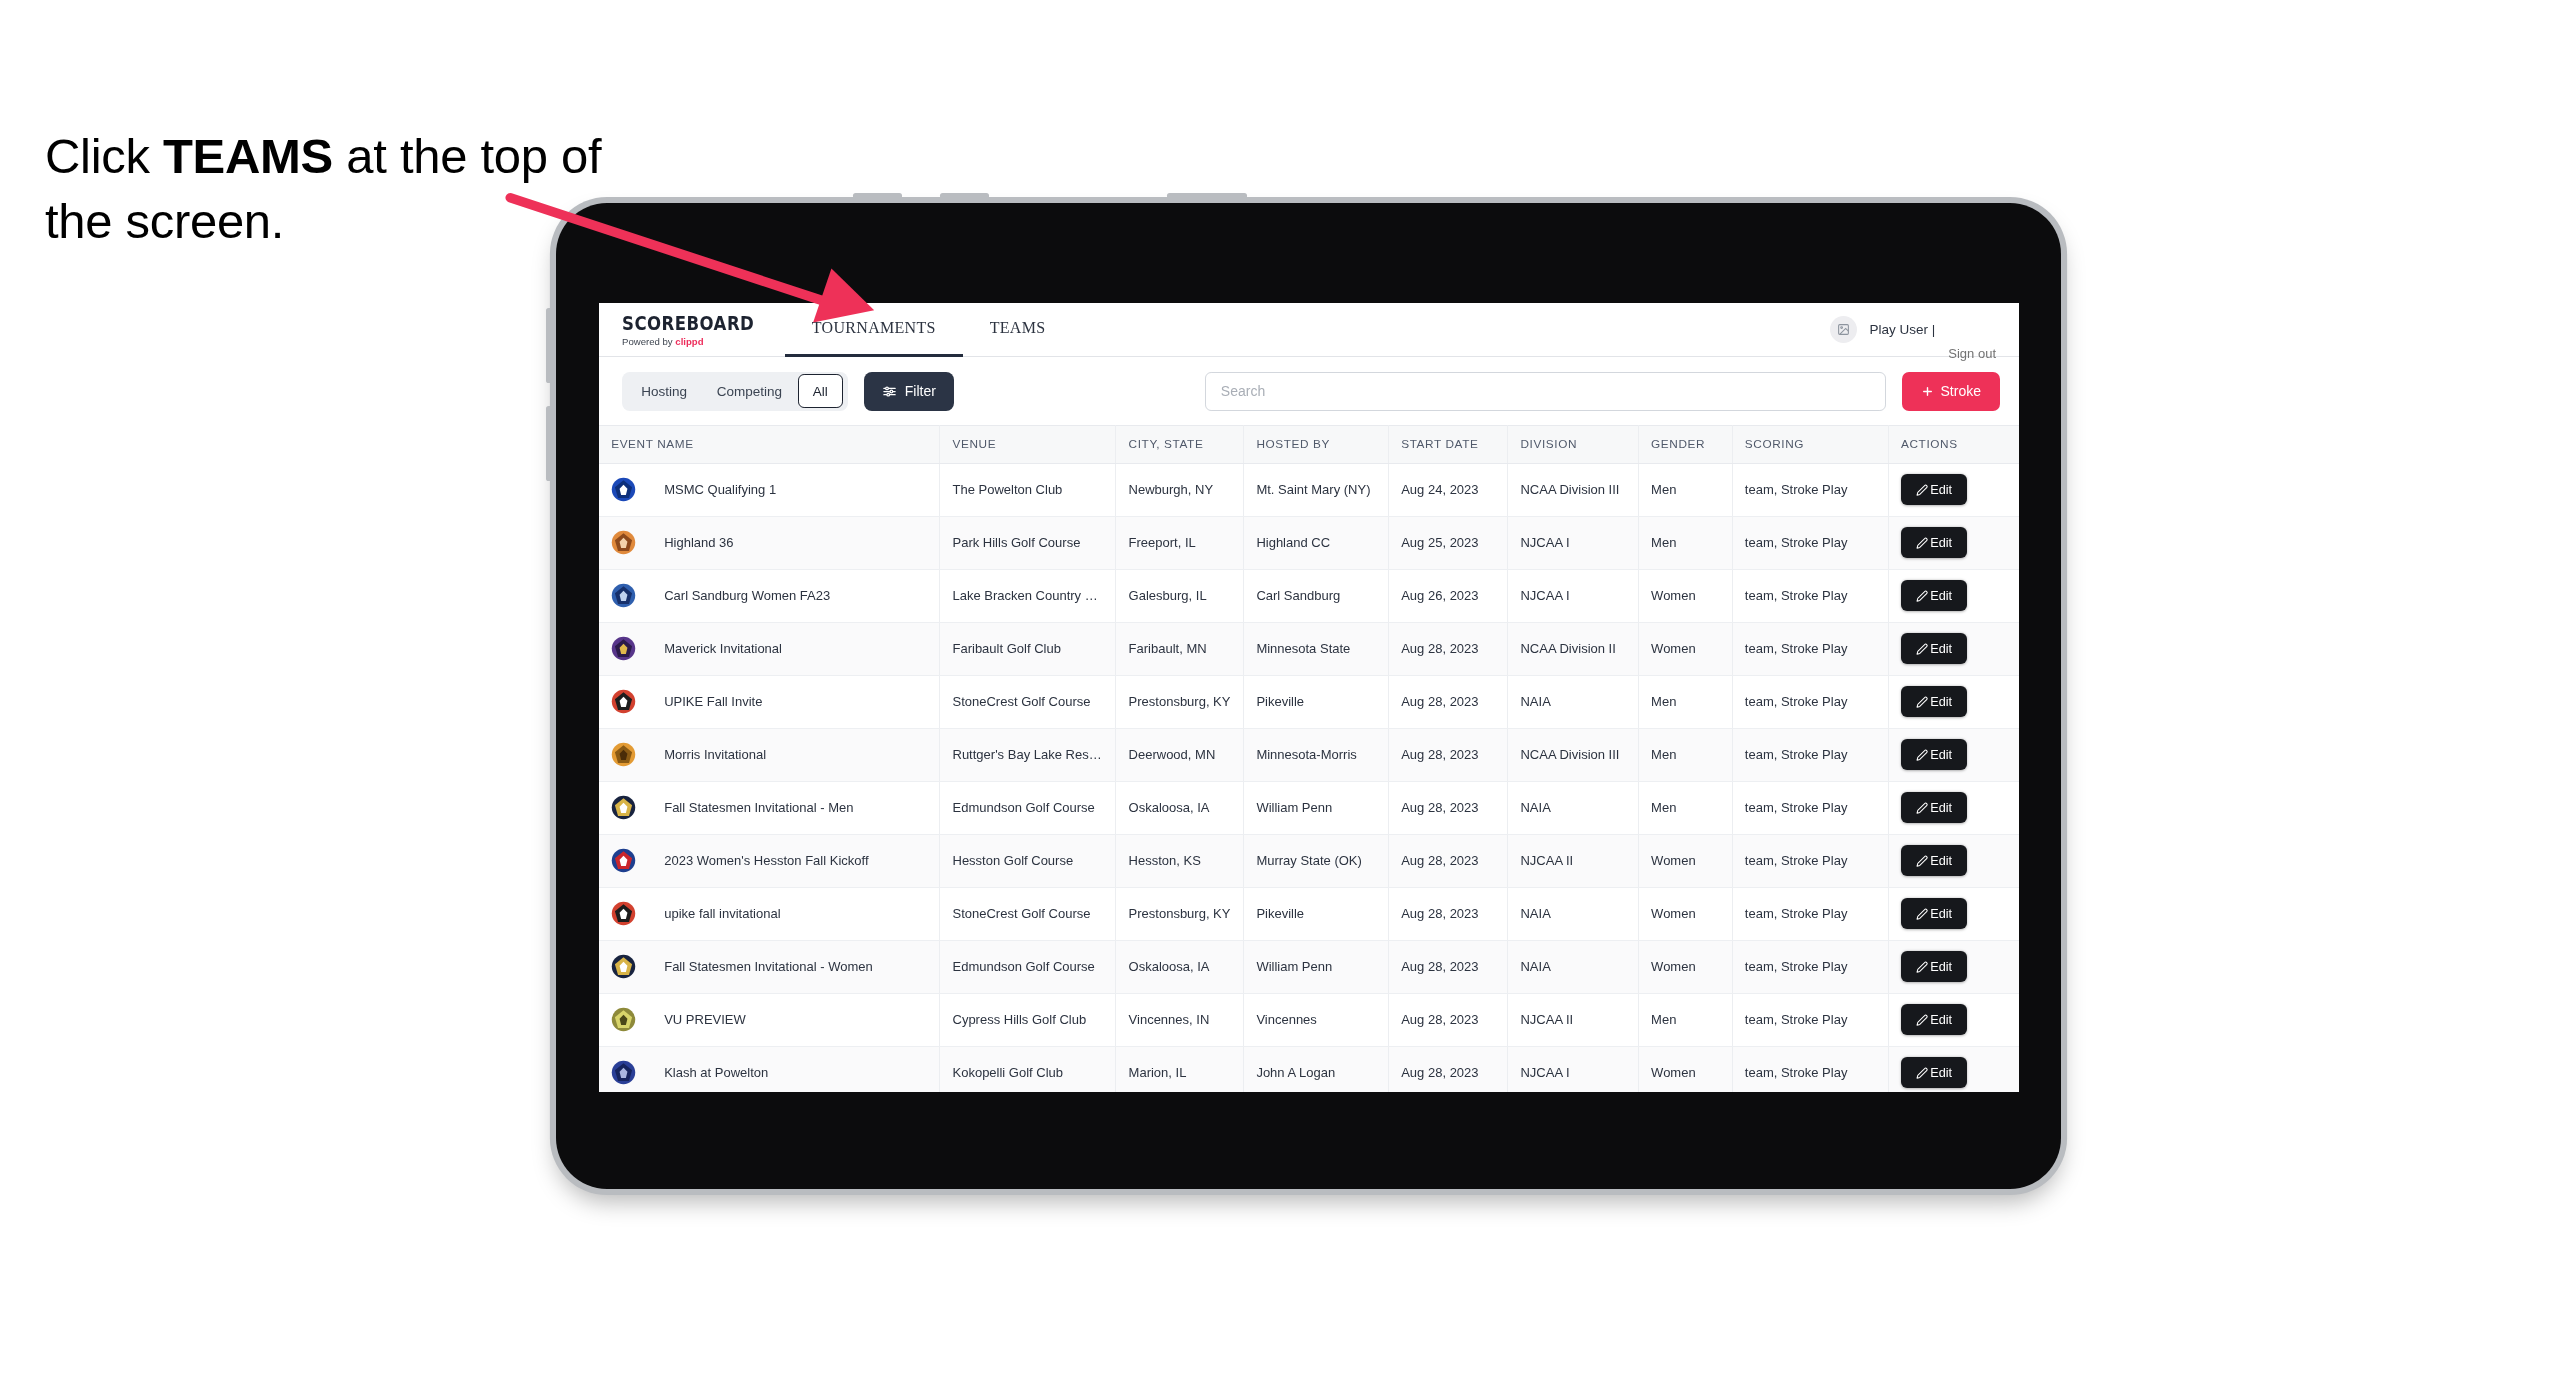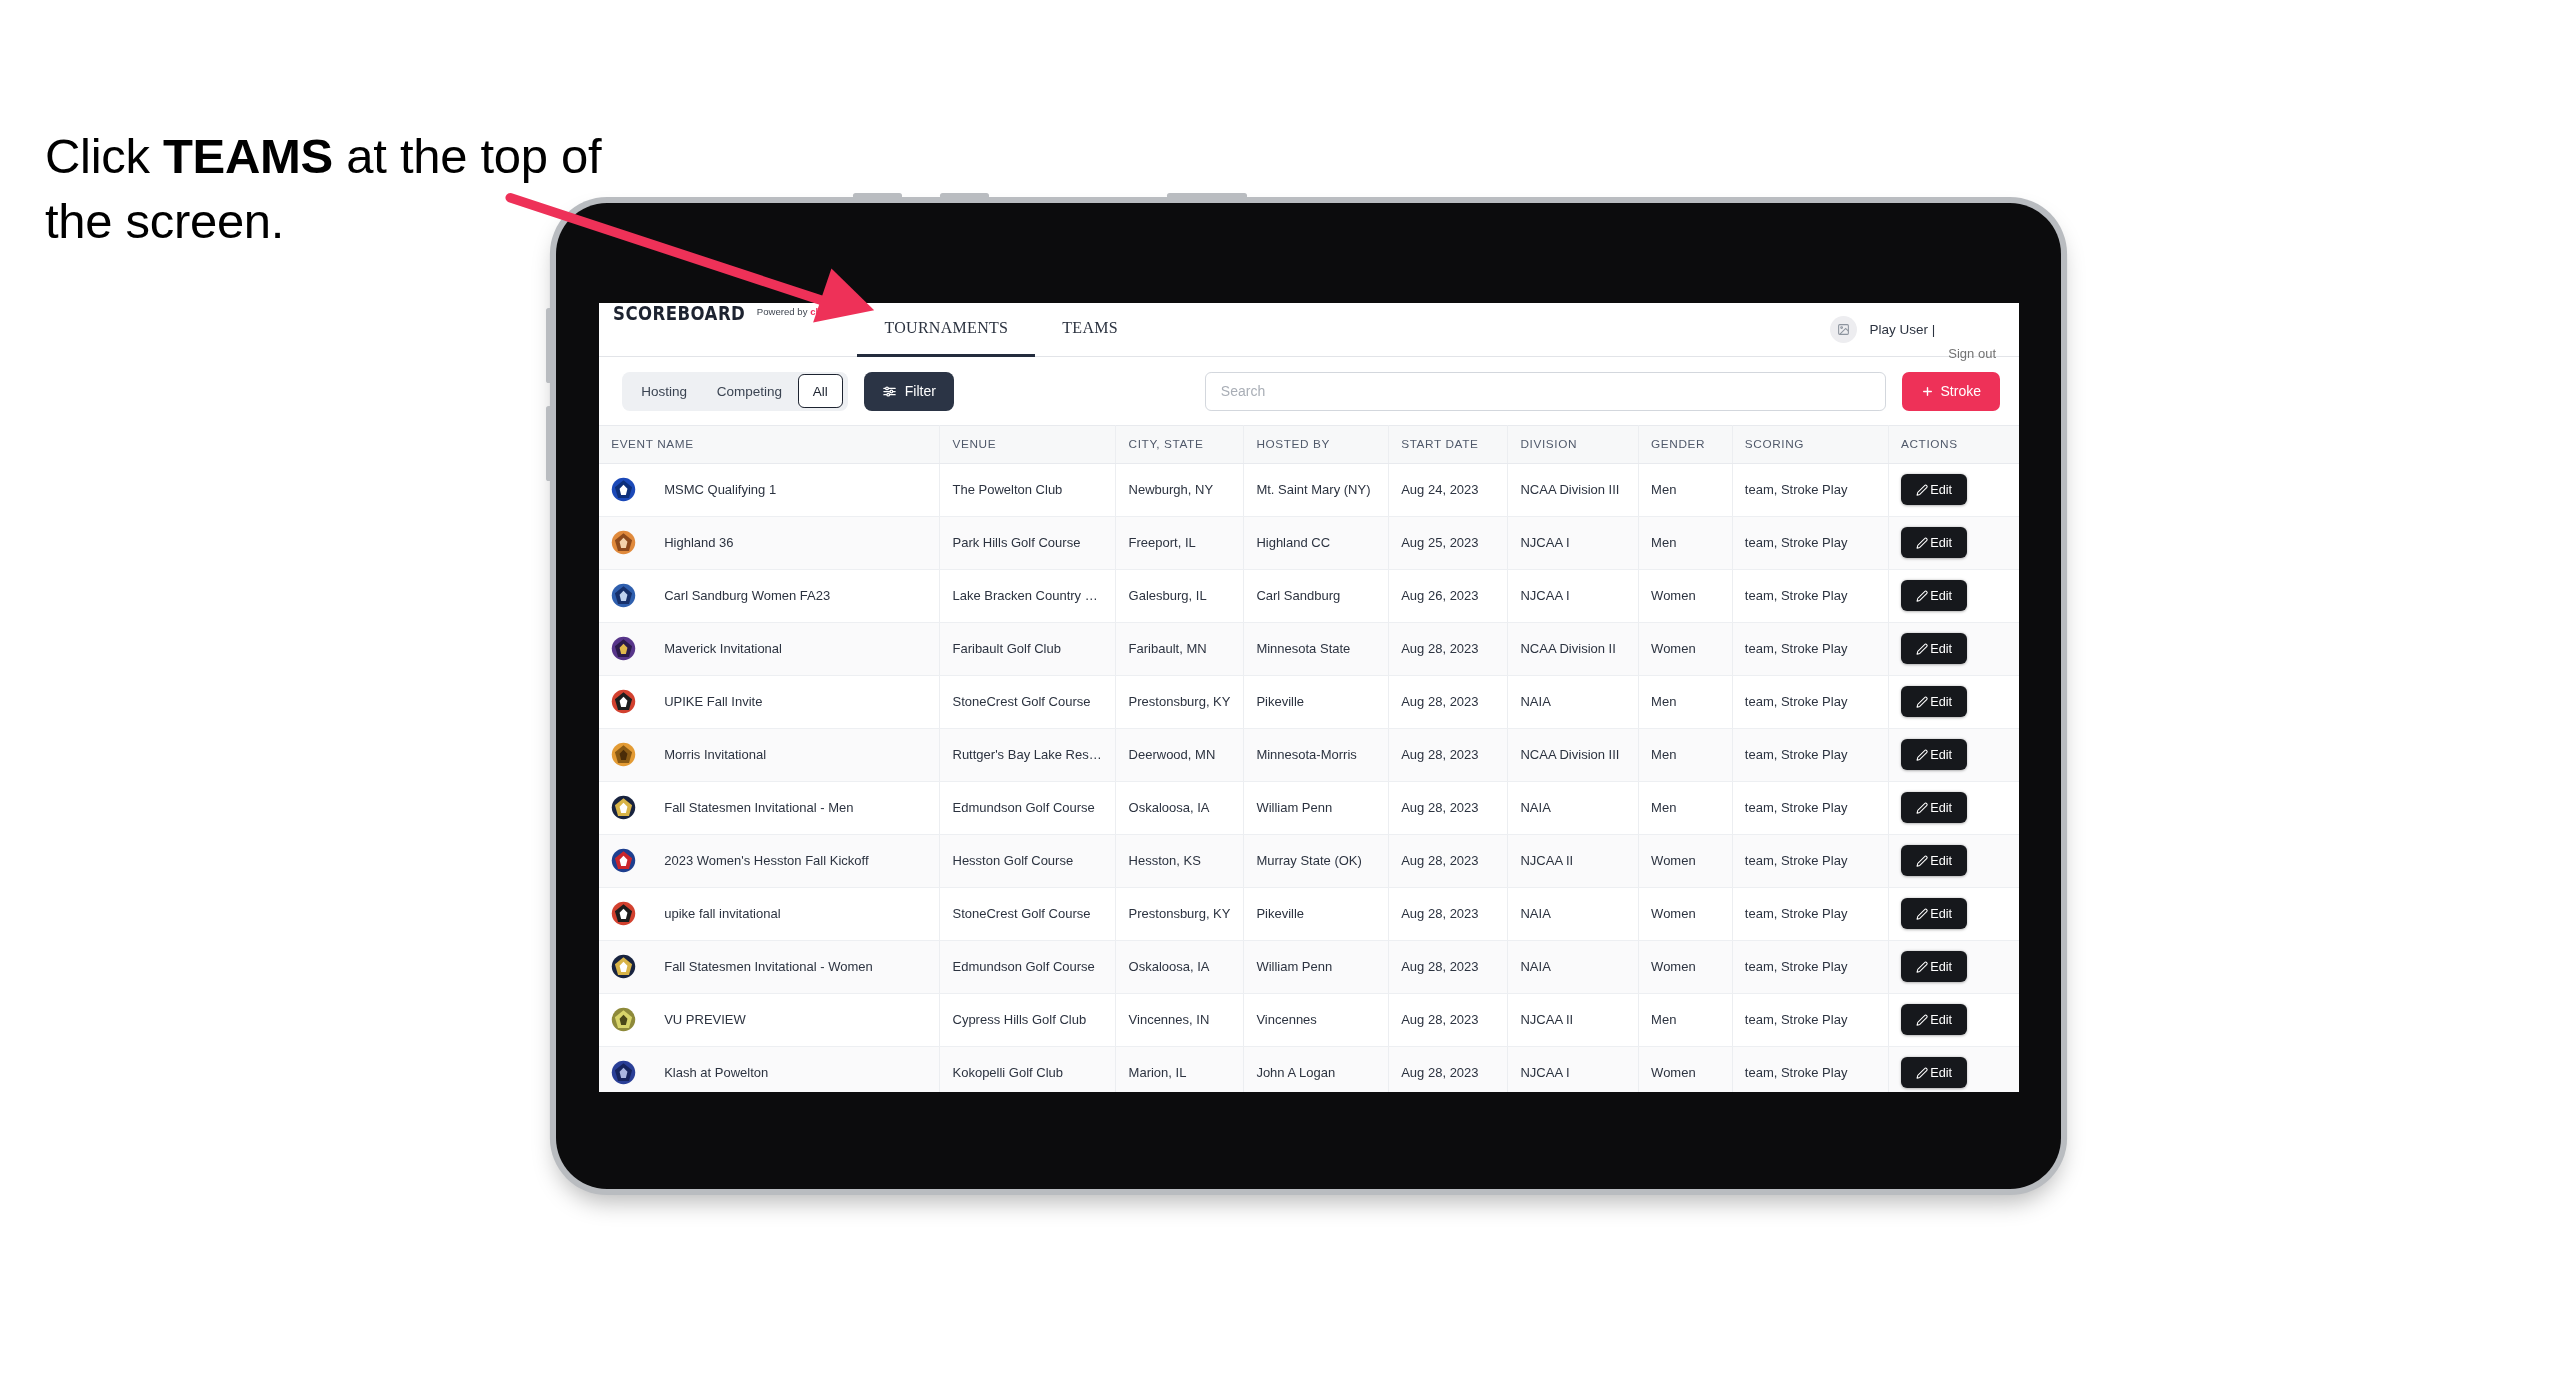--- a/index.html
+++ b/index.html
@@ -90,22 +90,23 @@
   .appbar {
     height: 53px;
     background: #ffffff;
     border-bottom: 0.9px solid #e2e4e8;
     display: flex;
     align-items: stretch;
     position: relative;
   }
   .brand {
     display: flex;
+    flex-direction: column;
     justify-content: center;
-    padding: 0 19px 0 14px;
+    padding: 0 19px 0 23px;
     min-width: 131px;
   }
   .brand-name {
     font-size: 20px;
     font-weight: 700;
     letter-spacing: 0.5px;
     color: #1d2330;
     line-height: 1;
     font-family: "DejaVu Sans", sans-serif;
     font-stretch: condensed;

